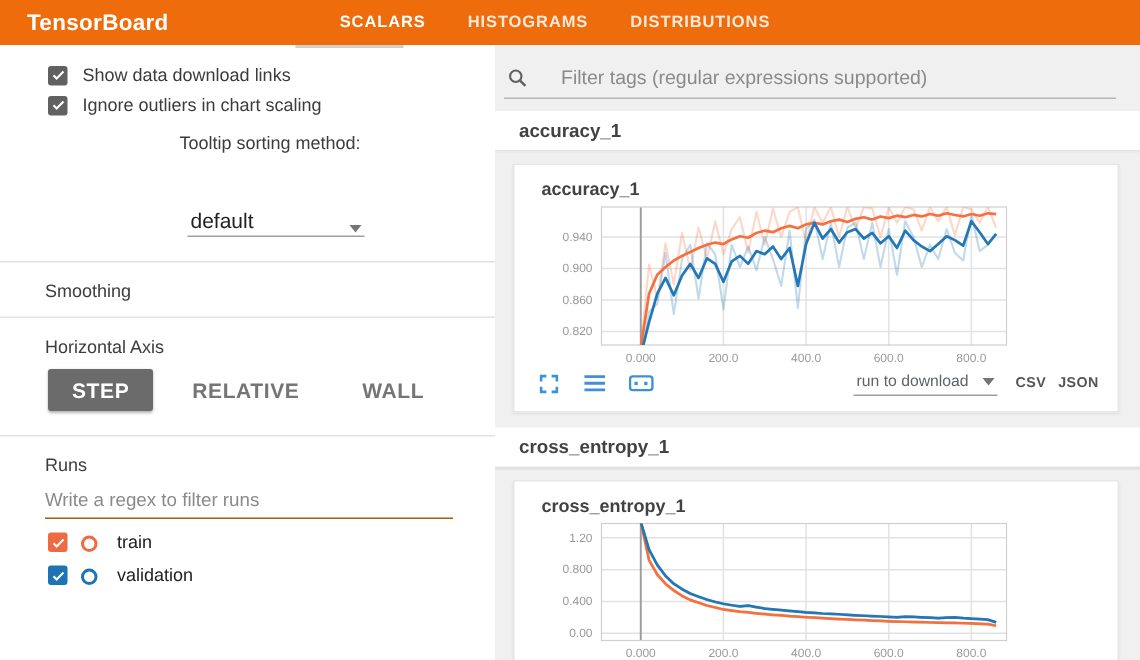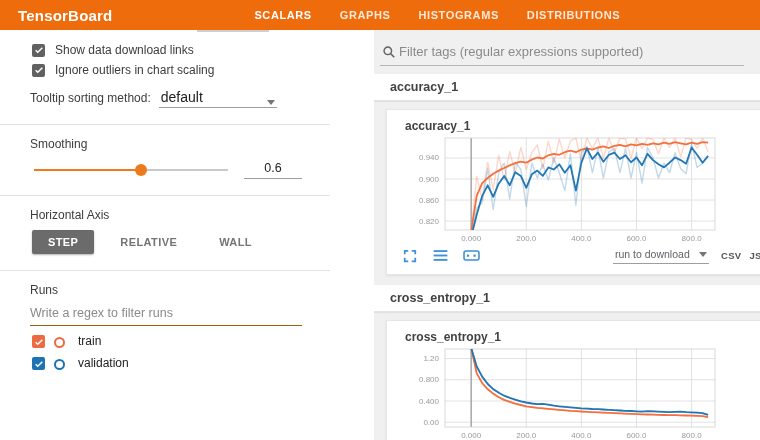--- a/index.html
+++ b/index.html
@@ -1,74 +1,74 @@
 <!DOCTYPE html>
 <html><head>
 <meta charset="utf-8">
 <style>
   * { margin:0; padding:0; box-sizing:border-box; }
   html,body { width:760px; height:440px; overflow:hidden; background:#fff;
     font-family:"Liberation Sans", sans-serif; }
 
   
-  .header { position:relative; height:30px; background:#ee6c0c; display:flex; align-items:center;gap:28px; }
+  .header { position:relative; height:30px; background:#ee6c0c; display:flex; align-items:center; }
   .app-title { color:#fff; font-size:15px; font-weight:bold; margin-left:18px; letter-spacing:.2px; }
   .tabs { display:flex; margin-left:100px; height:100%; align-items:center; }
   .tab { color:rgba(255,255,255,.85); font-size:11px; font-weight:bold; letter-spacing:.6px;
     padding:4px 14px; height:100%; display:flex; align-items:center; cursor:pointer; }
   .tab.active { color:#fff; }
   .tab-indicator { position:absolute; top:30px; height:2px; background:#cfcfcf; left:197px; width:72px; }
 
   
-  .layout { display:flex; height:410px;gap:44px; }
+  .layout { display:flex; height:410px; }
   .sidebar { width:330px; background:#fff; padding-top:10px; flex:none; }
   .main { flex:1; background:#f0f0f0; overflow:hidden; }
 
   
   .side-row { display:flex; align-items:center; padding:3px 0 3px 32px; }
   .cb { width:13px; height:13px; border-radius:2px; background:#616161; color:#fff;
     display:flex; align-items:center; justify-content:center; flex:none; cursor:pointer; }
   .cb svg { width:10px; height:10px; }
   .cb-label { font-size:12px; color:#3c3c3c; margin-left:10px; }
-  .tooltip-row { padding:8px 0 10px 30px; display:flex; align-items:center; }
+  .tooltip-row { padding:8px 0 10px 30px; display:flex; align-items:center;flex-direction:column; }
   .tooltip-label { font-size:12px; color:#3c3c3c; }
   .select { display:inline-flex; align-items:flex-end; justify-content:space-between;
-    border-bottom:1px solid #9e9e9e; margin-left:8px; width:118px; padding:1px 2px 2px 2px; cursor:pointer; }
+    border-bottom:1px solid #9e9e9e; margin-left:8px; width:118px; padding:1px 2px 2px 2px; cursor:pointer;margin-top:36px; }
   .select .sel-val { font-size:14px; color:#212121; }
   .caret { width:0; height:0; border-left:4px solid transparent; border-right:4px solid transparent;
     border-top:5px solid #757575; }
   .divider { height:1px; background:#e2e2e2; margin:6px 0; }
   .section-label { font-size:12px; color:#3c3c3c; padding:6px 0 4px 30px; }
   .slider-row { display:flex; align-items:center; padding:6px 28px 10px 30px; }
   .slider { position:relative; flex:1; height:14px; margin:0 4px; cursor:pointer; }
   .slider .track { position:absolute; top:6px; left:0; right:0; height:2px; background:#c9c9c9; }
   .slider .fill { position:absolute; top:6px; left:0; width:55%; height:2px; background:#ee7a1e; }
   .slider .thumb { position:absolute; top:1px; left:55%; width:12px; height:12px; margin-left:-6px;
     border-radius:50%; background:#ee7a1e; }
   .slider-value { width:58px; text-align:center; font-size:12.5px; color:#212121;
     border-bottom:1px solid #9e9e9e; padding-bottom:3px; margin-left:12px; cursor:text; }
   .axis-buttons { display:flex; align-items:center; padding:4px 0 10px 32px; gap:10px; }
-  .axis-btn { font-size:11px; font-weight:bold; letter-spacing:.4px; color:#757575;
+  .axis-btn { font-size:14px; font-weight:bold; letter-spacing:.4px; color:#757575;
     padding:6px 16px; border-radius:2px; cursor:pointer; }
   .axis-btn.active { background:#6b6b6b; color:#fff; box-shadow:0 1px 2px rgba(0,0,0,.3); }
   .regex-input { margin:2px 28px 4px 30px; border:none; border-bottom:1px solid #a16207;
     font-size:12.5px; color:#212121; padding:3px 0 5px 0; width:272px; background:transparent; outline:none; }
   .regex-input::placeholder { color:#8a8a8a; }
   .run-row { display:flex; align-items:flex-end; padding:4px 0 4px 32px; gap:9px; }
   .run-cb { width:13px; height:13px; border-radius:2px; color:#fff; display:flex;
     align-items:center; justify-content:center; flex:none; cursor:pointer; }
   .run-cb svg { width:10px; height:10px; }
   .run-circle { width:11px; height:11px; border-radius:50%; border:2px solid; background:#fff; cursor:pointer; }
   .run-label { font-size:12px; color:#212121; margin-left:4px; }
 
   
   .filter-row { display:flex; align-items:center; margin:10px 16px 8px 6px;
     border-bottom:1px solid #b5b5b5; padding:4px 2px 6px 2px; }
   .filter-row svg { flex:none; }
-  .filter-input { border:none; outline:none; background:transparent; flex:1; margin-left:3px;
+  .filter-input { border:none; outline:none; background:transparent; flex:1; margin-left:22px;
     font-size:13px; color:#333; }
   .filter-input::placeholder { color:#8a8a8a; }
   .sec-header { background:#fff; border-bottom:1px solid #e3e3e3; box-shadow:0 1px 1px rgba(0,0,0,.06);
     padding:6px 0 6px 16px; font-size:12.5px; font-weight:bold; color:#424242; cursor:pointer; }
   .card { background:#fff; border:1px solid #e6e6e6; box-shadow:0 1px 2px rgba(0,0,0,.08);
     margin:8px 14px 10px 12px; padding:7px 8px 4px 10px; width:404px; }
   .card-title { font-size:12px; font-weight:bold; color:#424242; padding:2px 0 2px 8px; }
   .chart-svg { display:block; cursor:crosshair; }
   .tick { font-size:8px; fill:#999; font-family:"Liberation Sans", sans-serif; }
   .card-footer { display:flex; align-items:center; padding:2px 2px 6px 6px; }
@@ -79,21 +79,20 @@
   .dl-links { margin-left:12px; display:flex; gap:8px; }
   .dl-link { font-size:9.5px; font-weight:bold; color:#555; letter-spacing:.3px; cursor:pointer; }
 </style>
 </head>
 <body>
 
 <div class="header">
   <div class="app-title">TensorBoard</div>
   <div class="tabs">
     <div class="tab active">SCALARS</div>
-    <div class="tab">GRAPHS</div>
     <div class="tab">HISTOGRAMS</div>
     <div class="tab">DISTRIBUTIONS</div>
   </div>
 </div>
 <div class="tab-indicator"></div>
 
 <div class="layout">
 
   <div class="sidebar">
 
@@ -119,28 +118,20 @@
       <span class="tooltip-label">Tooltip sorting method:</span>
       <span class="select">
         <span class="sel-val">default</span>
         <span class="caret"></span>
       </span>
     </div>
 
     <div class="divider"></div>
 
     <div class="section-label">Smoothing</div>
-    <div class="slider-row">
-      <div class="slider">
-        <div class="track"></div>
-        <div class="fill"></div>
-        <div class="thumb"></div>
-      </div>
-      <div class="slider-value">0.6</div>
-    </div>
 
     <div class="divider"></div>
 
     <div class="section-label">Horizontal Axis</div>
     <div class="axis-buttons">
       <span class="axis-btn active">STEP</span>
       <span class="axis-btn">RELATIVE</span>
       <span class="axis-btn">WALL</span>
     </div>
 

